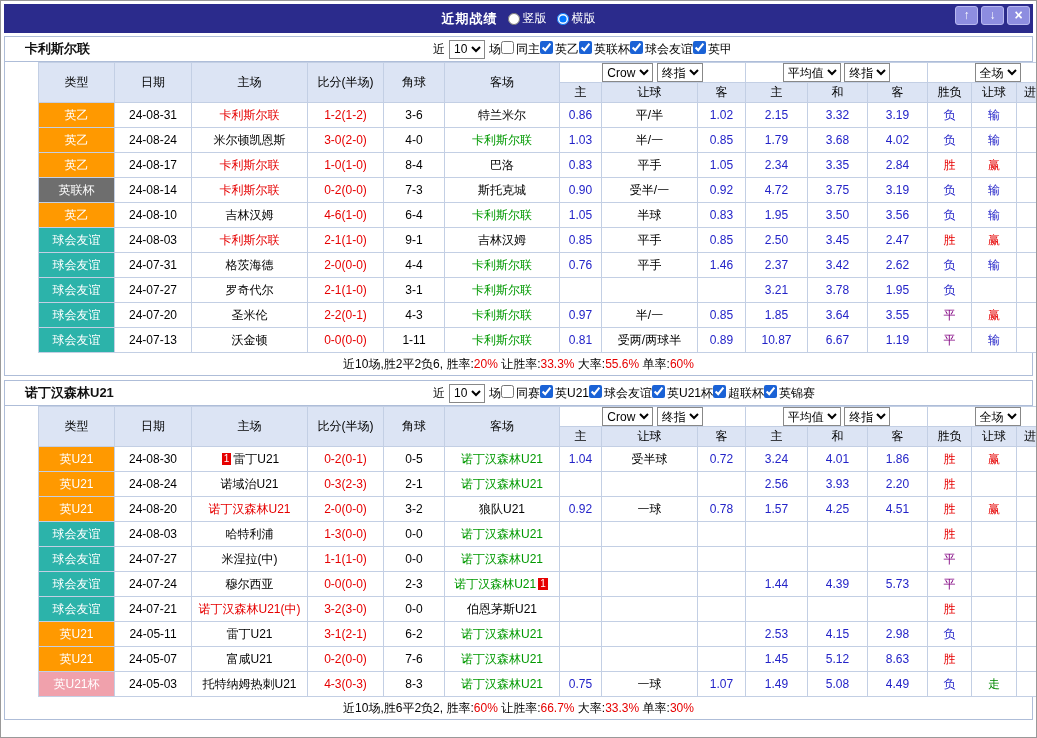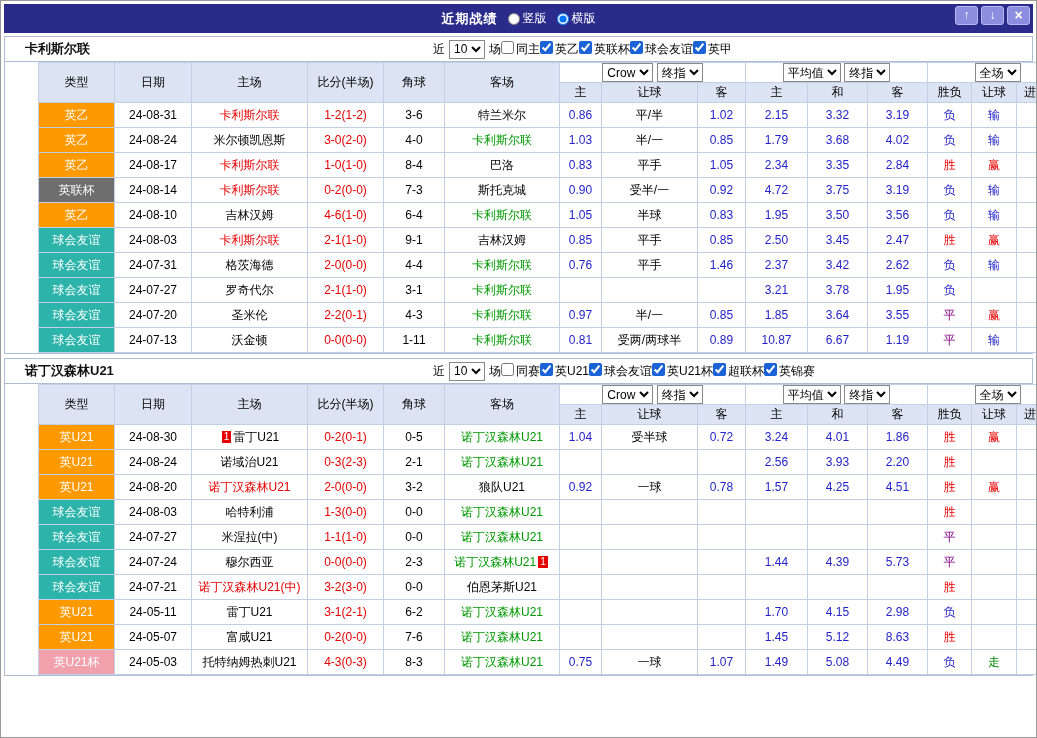--- a/index.html
+++ b/index.html
@@ -323,20 +323,21 @@
             <td class="odds">10.87</td>
             <td class="odds">6.67</td>
             <td class="odds">1.19</td>
             <td class="r-draw">平</td>
             <td class="r-lose">输</td>
             <td class="r-lose">小</td>
           </tr>
         </tbody>
     </table>
 
+    <div class="summary"><span>近10场,胜2平2负6, 胜率:</span><span class="red">20%</span><span> 让胜率:</span><span class="red">33.3%</span><span> 大率:</span><span class="red">55.6%</span><span> 单率:</span><span class="red">60%</span></div>
   </div>
 
   <div class="section">
     <div class="sec-head">
       <span class="sec-title">诺丁汉森林U21</span>
       <span class="sec-filter">
         <span>近</span>
         <select><option>10</option></select>
         <span>场</span>
         <label>
@@ -535,21 +536,21 @@
           <tr>
             <td class="badge-cell" style="background: rgb(255, 153, 0);">英U21</td>
             <td>24-05-11</td>
             <td><span>雷丁U21</span></td>
             <td class="score">3-1(2-1)</td>
             <td>6-2</td>
             <td><span class="t-green">诺丁汉森林U21</span></td>
             <td class="odds"></td>
             <td></td>
             <td class="odds"></td>
-            <td class="odds">1.70</td>
+            <td class="odds">2.53</td>
             <td class="odds">4.15</td>
             <td class="odds">2.98</td>
             <td class="r-lose">负</td>
             <td></td>
             <td></td>
           </tr>
           <tr>
             <td class="badge-cell" style="background: rgb(255, 153, 0);">英U21</td>
             <td>24-05-07</td>
             <td><span>富咸U21</span></td>
@@ -579,15 +580,16 @@
             <td class="odds">1.49</td>
             <td class="odds">5.08</td>
             <td class="odds">4.49</td>
             <td class="r-lose">负</td>
             <td class="r-push">走</td>
             <td class="r-win">大</td>
           </tr>
         </tbody>
     </table>
 
+    <div class="summary"><span>近10场,胜6平2负2, 胜率:</span><span class="red">60%</span><span> 让胜率:</span><span class="red">66.7%</span><span> 大率:</span><span class="red">33.3%</span><span> 单率:</span><span class="red">30%</span></div>
   </div>
 
 </div>
 
 </body></html>

